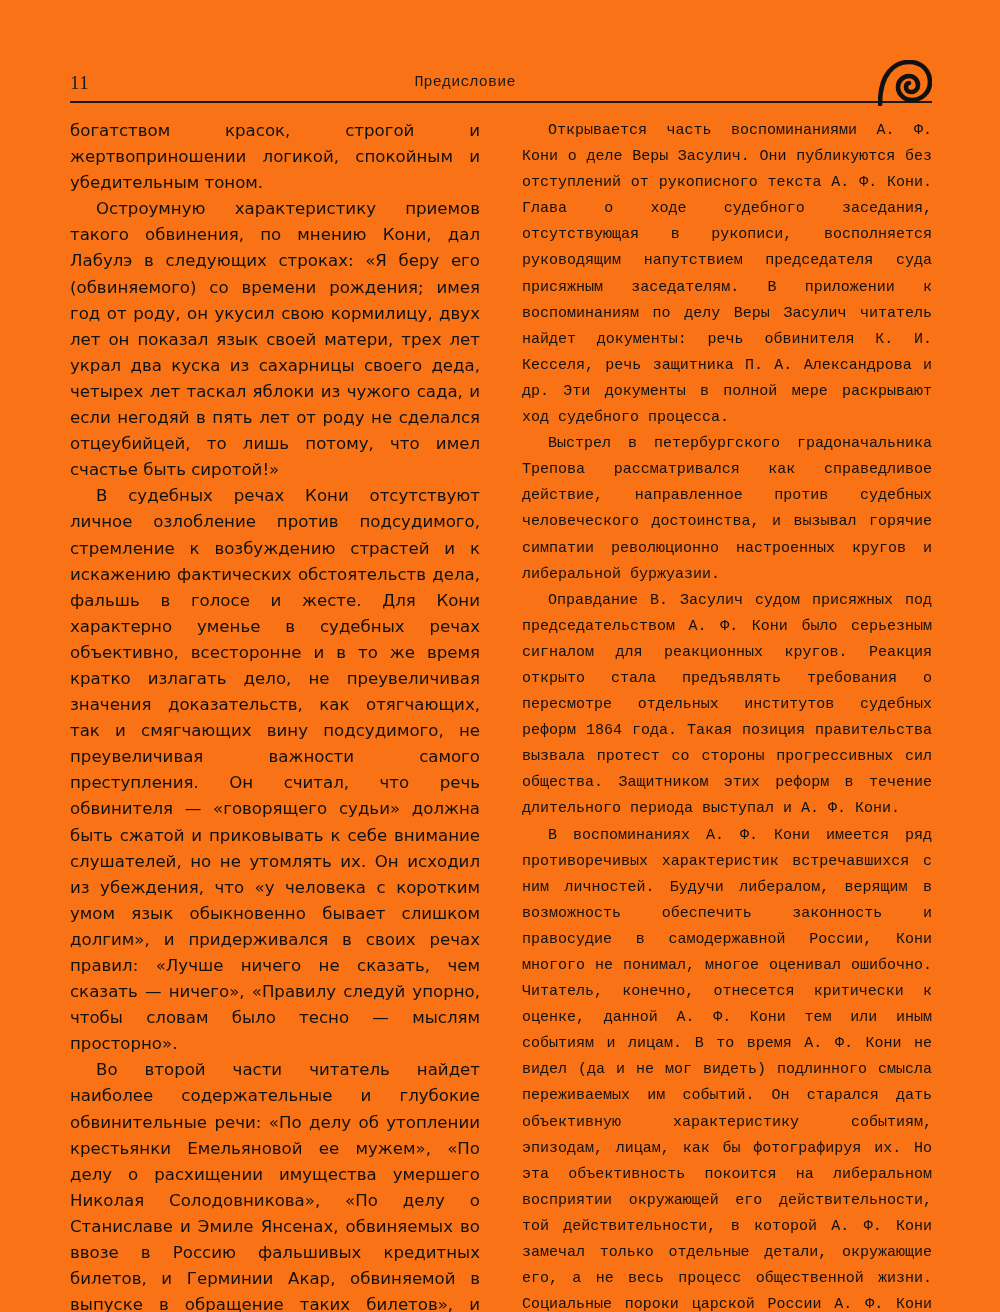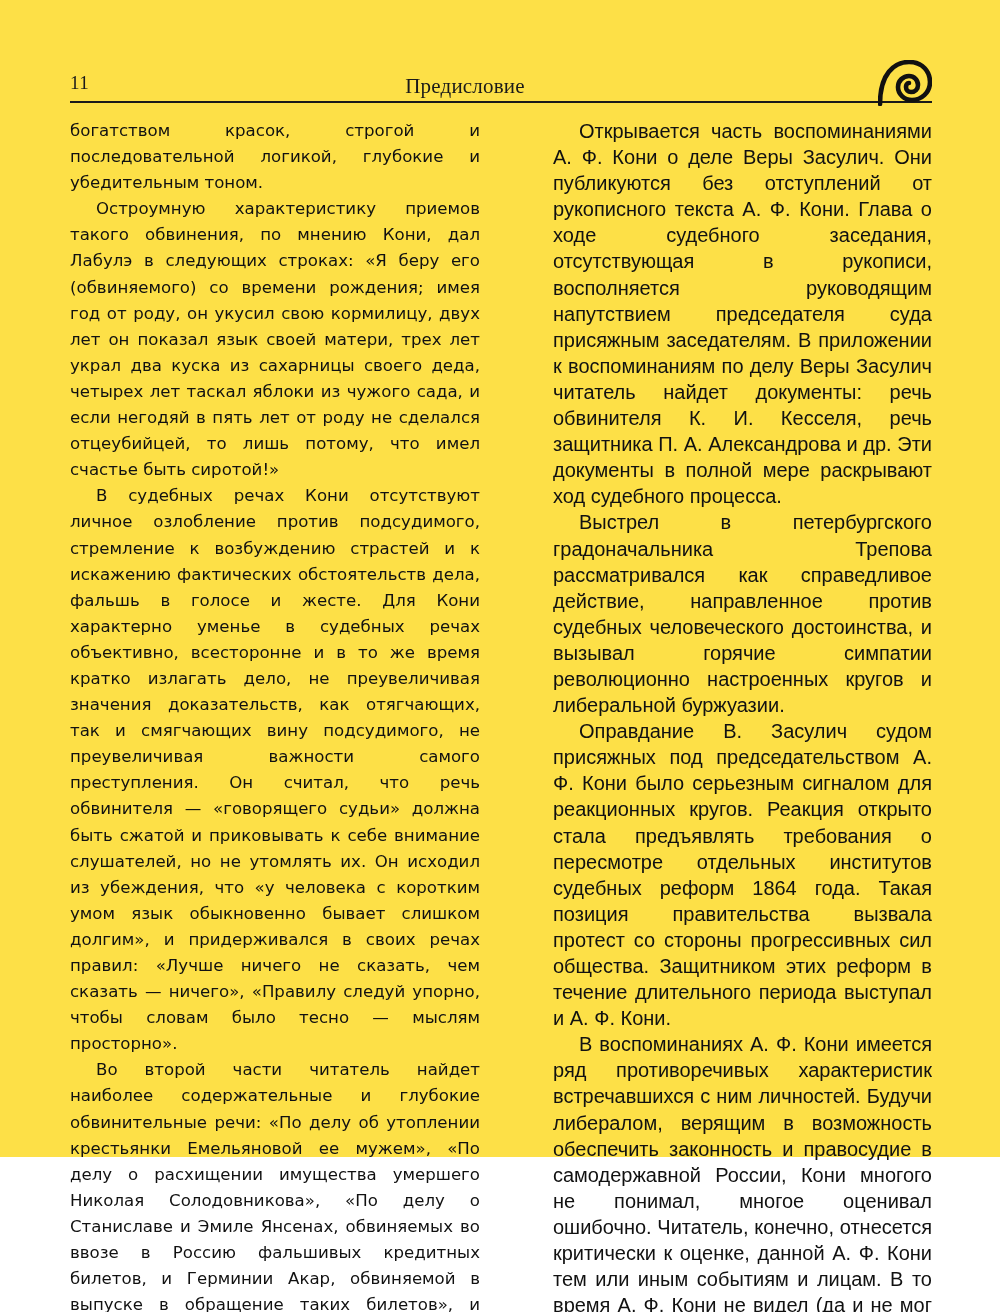--- a/index.html
+++ b/index.html
@@ -12,22 +12,22 @@
     height: 1312px;
     font-family: "Liberation Serif", serif;
     color: #1a1a1a;
     position: relative;
     overflow: hidden;
   }
   .page {
     position: absolute;
     left: 0; top: 0;
     width: 1000px;
-    height: 1157px;
-    background: #fde047;
+    height: 1312px;
+    background: #f97316;
   }
   
   .header {
     position: absolute;
     left: 70px;
     top: 66px;
     width: 862px;
     height: 40px;
   }
   .folio {
@@ -38,22 +38,22 @@
     font-family: "Liberation Serif", serif;
     color: #1a1a1a;
     letter-spacing: 0.5px;
   }
   .running-title {
     position: absolute;
     left: 0;
     top: 8px;
     width: 790px;
     text-align: center;
-    font-size: 21px;
-    font-family: Liberation Serif, serif;
+    font-size: 15px;
+    font-family: Liberation Mono, monospace;
     color: #1a1a1a;
     letter-spacing: 0.2px;
   }
   .header-rule {
     position: absolute;
     left: 0;
     top: 35px;
     width: 862px;
     height: 2px;
     background: #1a1a1a;
@@ -86,42 +86,42 @@
     text-align: justify;
     text-justify: inter-word;
     text-indent: 26px;
     hyphens: manual;
     font-family: "Liberation Serif", serif;
     color: #111111;
   }
   p.para.noindent { text-indent: 0; }
 
   .col-left p.para { font-family: "DejaVu Sans", sans-serif; font-size: 16.6px; line-height: 26.1px; }
-  .col-right p.para { font-family: Liberation Sans, sans-serif; font-size: 20px; line-height: 26.1px; margin-left: 31px; }
+  .col-right p.para { font-family: Liberation Mono, monospace; font-size: 15px; line-height: 26.1px; }
 </style>
 </head>
 <body>
 
 <div class="page">
 
   <div class="header">
     <div class="folio">11</div>
     <div class="running-title">Предисловие</div>
     <div class="header-rule"></div>
     <div class="logo">
       <svg viewBox="0 0 54 46" width="54" height="46" aria-hidden="true">
         <path d="M2 44 C 2 14, 16 2, 31 2 C 45 2, 52 12, 52 22 C 52 33, 43 40, 34 40 C 26 40, 20 34, 20 27 C 20 21, 25 16, 31 16 C 36 16, 40 20, 40 25 C 40 29, 37 32, 33 32 C 30 32, 28 30, 28 27 C 28 25, 29 23, 31 23" fill="none" stroke="#111111" stroke-width="4.6" stroke-linecap="round" stroke-linejoin="round"></path>
       </svg>
     </div>
   </div>
 
   <div class="columns">
 
     <div class="col col-left">
-      <p class="para noindent">богатством красок, строгой и последовательной логикой, глубокие и убедительным тоном.</p>
+      <p class="para noindent">богатством красок, строгой и жертвоприношении логикой, спокойным и убедительным тоном.</p>
       <p class="para">Остроумную характеристику приемов такого обвинения, по мнению Кони, дал Лабулэ в следующих строках: «Я беру его (обвиняемого) со времени рождения; имея год от роду, он укусил свою кормилицу, двух лет он показал язык своей матери, трех лет украл два куска из сахарницы своего деда, четырех лет таскал яблоки из чужого сада, и если негодяй в пять лет от роду не сделался отцеубийцей, то лишь потому, что имел счастье быть сиротой!»</p>
       <p class="para">В судебных речах Кони отсутствуют личное озлобление против подсудимого, стремление к возбуждению страстей и к искажению фактических обстоятельств дела, фальшь в голосе и жесте. Для Кони характерно уменье в судебных речах объективно, всесторонне и в то же время кратко излагать дело, не преувеличивая значения доказательств, как отягчающих, так и смягчающих вину подсудимого, не преувеличивая важности самого преступления. Он считал, что речь обвинителя — «говорящего судьи» должна быть сжатой и приковывать к себе внимание слушателей, но не утомлять их. Он исходил из убеждения, что «у человека с коротким умом язык обыкновенно бывает слишком долгим», и придерживался в своих речах правил: «Лучше ничего не сказать, чем сказать — ничего», «Правилу следуй упорно, чтобы словам было тесно — мыслям просторно».</p>
       <p class="para">Во второй части читатель найдет наиболее содержательные и глубокие обвинительные речи: «По делу об утоплении крестьянки Емельяновой ее мужем», «По делу о расхищении имущества умершего Николая Солодовникова», «По делу о Станиславе и Эмиле Янсенах, обвиняемых во ввозе в Россию фальшивых кредитных билетов, и Герминии Акар, обвиняемой в выпуске в обращение таких билетов», и другие, а также руководящее напутствие присяжным по делу коллежского советника К. Юханцева, кассационное заключение по делу о мултанском жертвоприношении и прочие.</p>
 
     </div>
 
     <div class="col col-right">
       <p class="para">Открывается часть воспоминаниями А. Ф. Кони о деле Веры Засулич. Они публикуются без отступлений от рукописного текста А. Ф. Кони. Глава о ходе судебного заседания, отсутствующая в рукописи, восполняется руководящим напутствием председателя суда присяжным заседателям. В приложении к воспоминаниям по делу Веры Засулич читатель найдет документы: речь обвинителя К. И. Кесселя, речь защитника П. А. Александрова и др. Эти документы в полной мере раскрывают ход судебного процесса.</p>
       <p class="para">Выстрел в петербургского градоначальника Трепова рассматривался как справедливое действие, направленное против судебных человеческого достоинства, и вызывал горячие симпатии революционно настроенных кругов и либеральной буржуазии.</p>
       <p class="para">Оправдание В. Засулич судом присяжных под председательством А. Ф. Кони было серьезным сигналом для реакционных кругов. Реакция открыто стала предъявлять требования о пересмотре отдельных институтов судебных реформ 1864 года. Такая позиция правительства вызвала протест со стороны прогрессивных сил общества. Защитником этих реформ в течение длительного периода выступал и А. Ф. Кони.</p>

